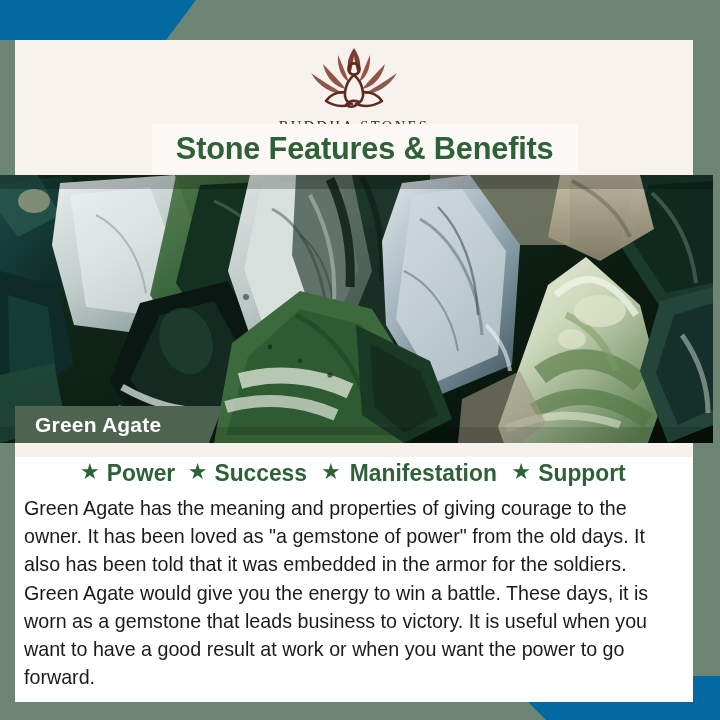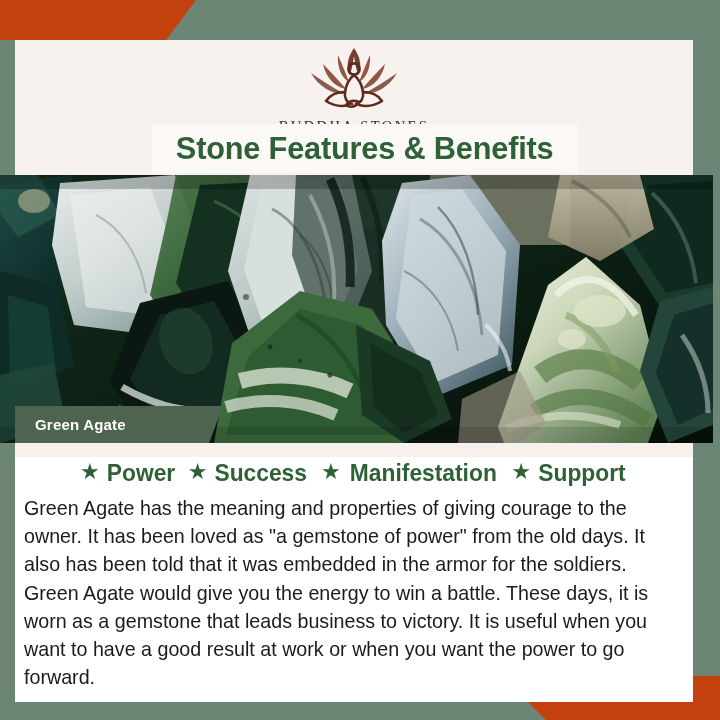--- a/index.html
+++ b/index.html
@@ -7,21 +7,21 @@
   html, body {
     width: 720px; height: 720px;
     overflow: hidden;
     font-family: "Liberation Sans", sans-serif;
     background: #f7f2ee;
   }
 
   #poster {
     position: relative;
     width: 720px; height: 720px;
-    background: #c2410c;
+    background: #0369a1;
     overflow: hidden;
   }
 
   
   .frame-top {
     position: absolute;
     top: 0; left: 0; width: 720px; height: 40px;
     background: #6d8574;
     clip-path: polygon(196px 0, 720px 0, 720px 40px, 166px 40px);
   }
@@ -105,21 +105,21 @@
     width: 208px; height: 37px;
     background: #4e6450;
     clip-path: polygon(0 0, 208px 0, 194px 37px, 0 37px);
     display: flex;
     align-items: center;
     z-index: 6;
   }
   .stone-banner-text {
     margin-left: 20px;
     color: #ffffff;
-    font-size: 15px;
+    font-size: 21px;
     font-weight: 700;
     letter-spacing: 0.2px;
     text-align: center;
   }
 
   
   .panel {
     position: absolute;
     left: 15px; top: 443px;
     width: 678px; height: 259px;

